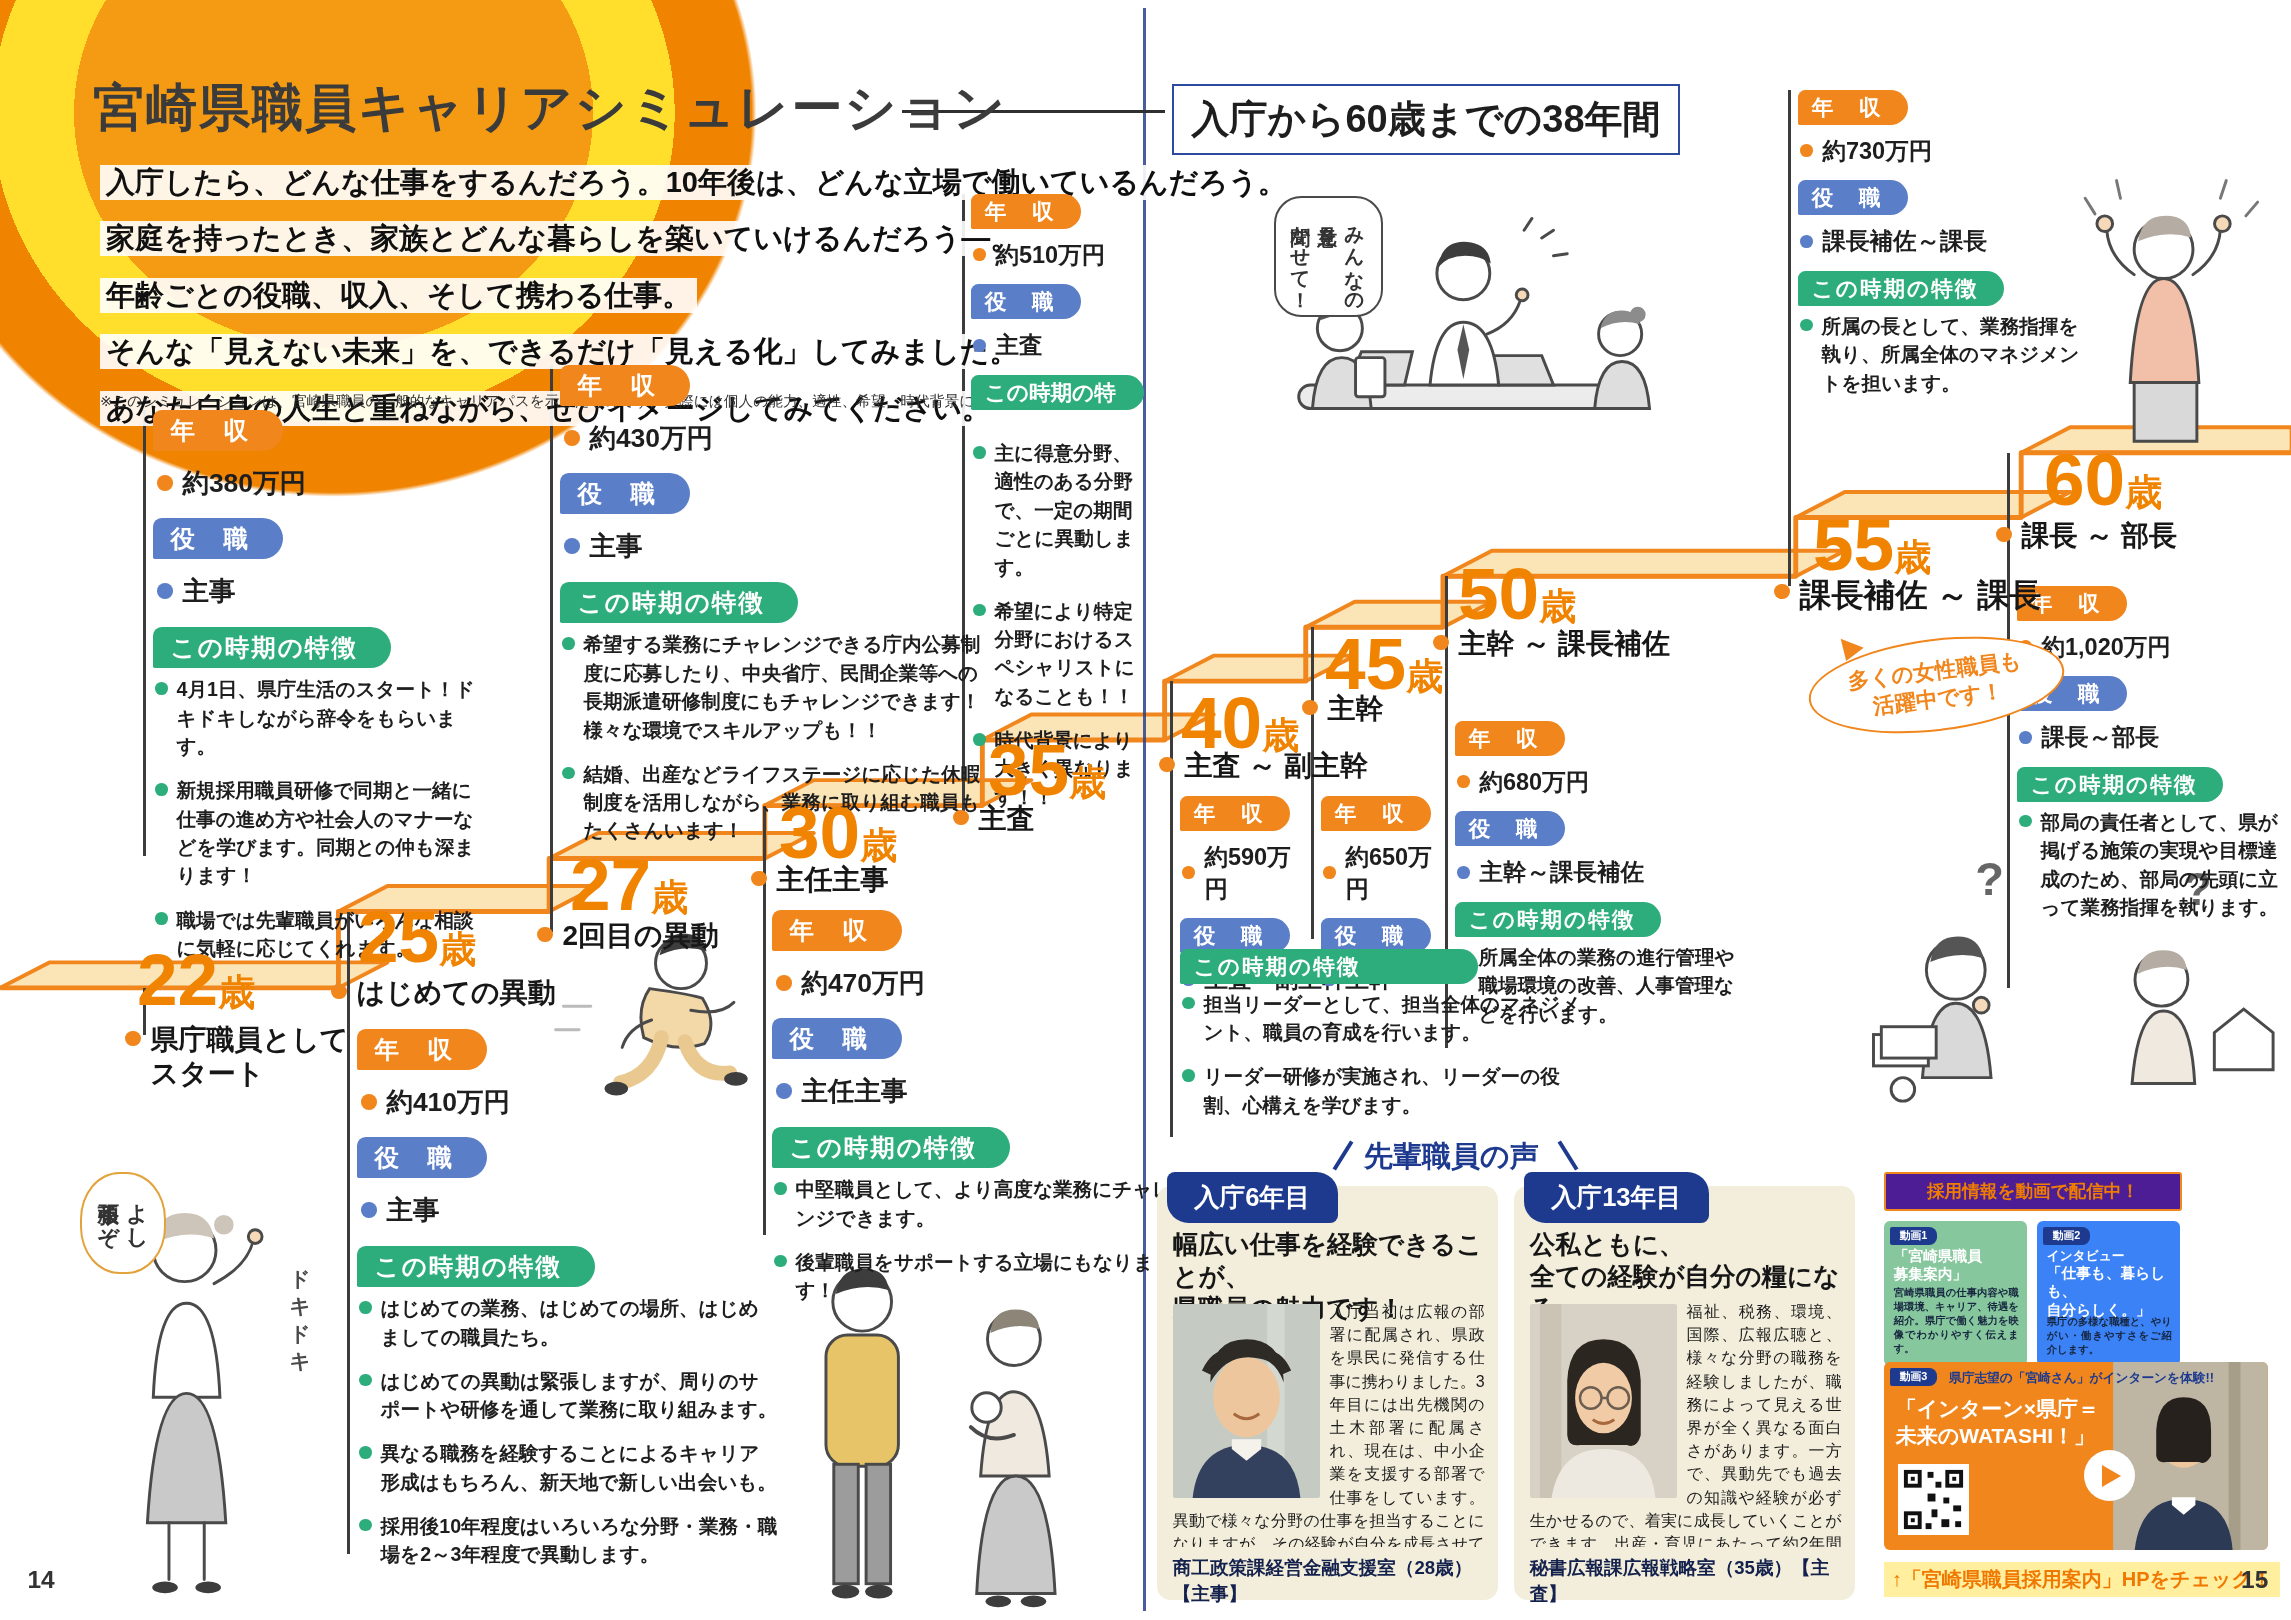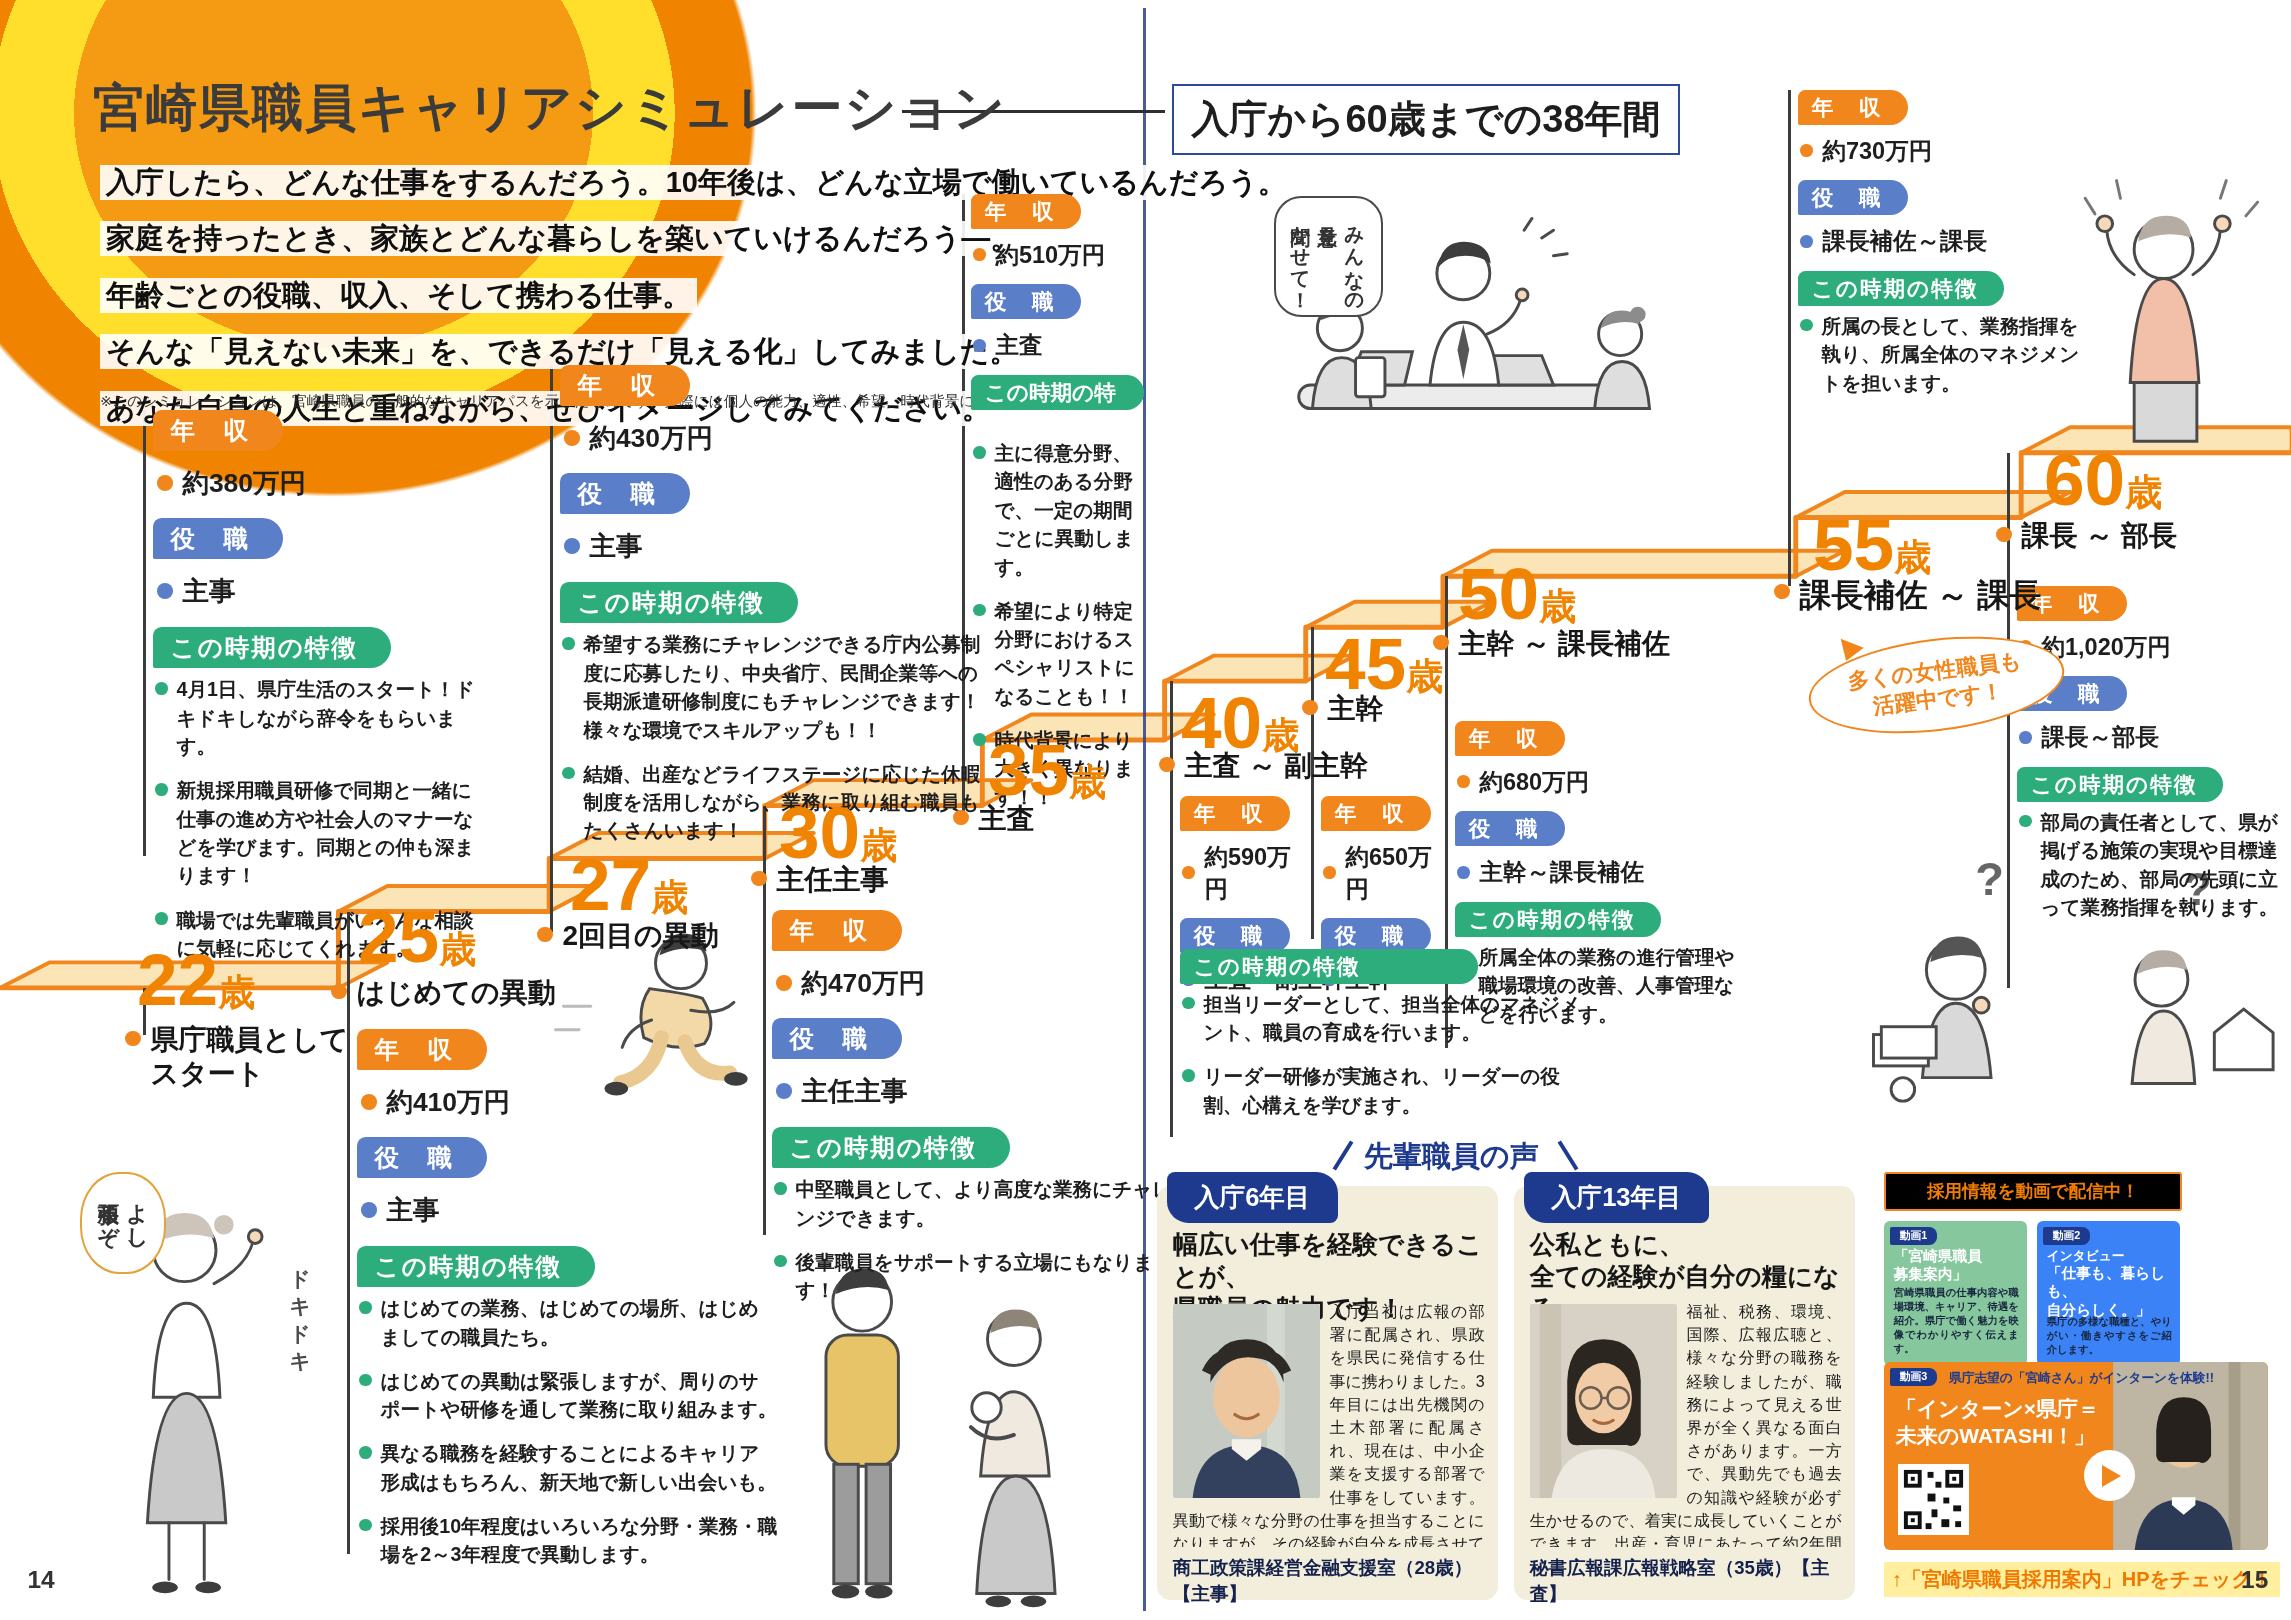--- a/index.html
+++ b/index.html
@@ -55,21 +55,21 @@
   .vtick{position:absolute;width:3.9px;height:33px;background:#1d3a8f;z-index:4;}
   .vcard{position:absolute;width:341px;height:414px;background:#f2eedb;border-radius:13.7px;z-index:3;padding:0;}
   .vtab{position:absolute;left:9.8px;top:-13.7px;background:#1d3a8f;color:#fff;font-weight:800;font-size:25.5px;
         padding:7.8px 27.4px;border-radius:7.8px 21.6px 7.8px 21.6px;}
   .vtitle{position:absolute;left:15.7px;top:43px;width:312px;font-size:25.5px;font-weight:900;color:#161616;line-height:1.25;white-space:pre-line;}
   .vbody-wrap{position:absolute;left:15.7px;top:114px;width:312px;height:247px;overflow:hidden;}
   .vphoto{float:left;width:147px;height:194px;margin:3.9px 9.8px 3.9px 0;border-radius:2px;overflow:hidden;}
   .vbody{font-size:16px;line-height:1.45;color:#1c1c1c;text-align:justify;font-weight:500;}
   .vfoot{position:absolute;left:15.7px;top:369px;width:312px;font-size:18.6px;font-weight:900;color:#14214d;}
   
-  .vid-header{position:absolute;left:1884px;top:1172px;width:294px;height:35px;border:2.9px solid #f0861c;background:#000000;
+  .vid-header{position:absolute;left:1884px;top:1172px;width:294px;height:35px;border:2.9px solid #f0861c;background:#4c1d95;
               color:#f07d00;font-weight:900;font-size:17.6px;text-align:center;line-height:35px;z-index:3;border-radius:2.9px;}
   .vid-card{position:absolute;width:143px;height:145px;border-radius:5.9px;z-index:3;padding:0;}
   .vid-card.green{background:#86c79e;} .vid-card.pink{background:#3b82f6;}
   .vid-tag{position:absolute;left:5.9px;top:5.9px;background:#1d3a8f;color:#fff;font-size:10.8px;font-weight:800;
            padding:2px 9.8px;border-radius:2px 7.8px 7.8px 2px;}
   .vid-sub{position:absolute;left:9.8px;top:27.4px;font-size:12.7px;font-weight:800;color:#fff;}
   .vid-title{position:absolute;left:9.8px;top:25.5px;font-size:14.7px;font-weight:900;color:#fff;line-height:1.25;white-space:pre-line;}
   .vid-title.lower{top:43px;}
   .vid-body{position:absolute;left:9.8px;top:65px;width:125px;font-size:10.3px;line-height:1.35;color:#17263f;font-weight:600;text-align:justify;}
   .vid3{position:absolute;left:1884px;top:1362px;width:384px;height:188px;background:#f0861c;border-radius:5.9px;z-index:3;overflow:hidden;}

